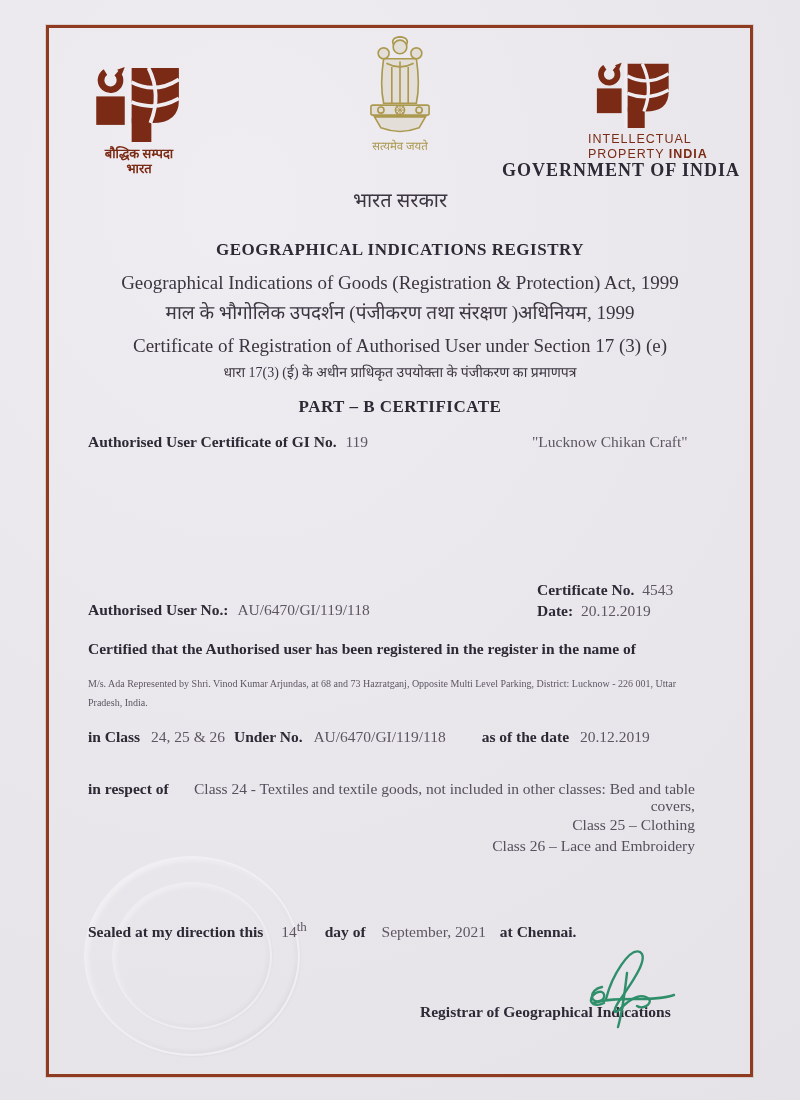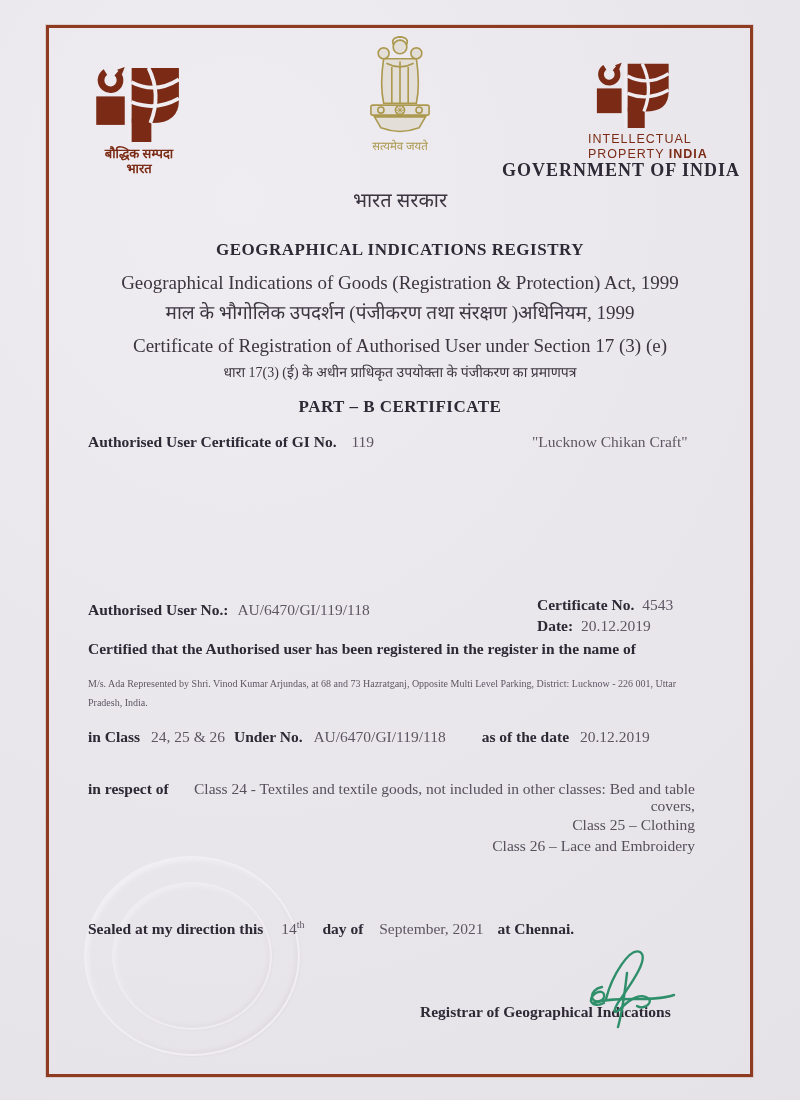--- a/index.html
+++ b/index.html
@@ -13,21 +13,21 @@
   .abs{position:absolute;}
   .center{position:absolute;left:60px;right:60px;text-align:center;}
   .b{font-weight:bold;color:#2d2935;}
   .light{color:#5c5663;}
   .hi{font-family:"Liberation Serif","DejaVu Sans",sans-serif;}
   .maroon{color:#7b2b15;}
   .gold{color:#ac9950;}
   .logo-caption{font-size:13px;font-weight:bold;line-height:15px;text-align:center;}
   .rlogo-caption{font-family:"Liberation Sans",sans-serif;font-size:12.5px;letter-spacing:1px;line-height:15px;}
   .serifline{font-size:19px;}
-  .sup{vertical-align:super;font-size:10px;}
+  .sup{vertical-align:super;font-size:13px;}
   .seal,.seal-inner{position:absolute;border-radius:50%;
     border:2px solid rgba(255,255,255,0.55);
     box-shadow:inset 2px 2px 4px rgba(255,255,255,0.65), inset -2px -2px 4px rgba(150,140,155,0.18), 1px 1px 2px rgba(150,140,155,0.12);}
   .seal{left:84px;top:856px;width:212px;height:196px;opacity:.65;}
   .seal-inner{left:26px;top:24px;width:156px;height:144px;opacity:.8;}
   .respect-list div{font-size:15.5px;line-height:17px;margin-bottom:4px;color:#55505c;text-align:right;}
   .respect-list div:first-child{margin-bottom:2px;}
 </style>
 </head>
 <body>
@@ -109,25 +109,25 @@
   <div class="center serifline" style="top:272px;">Geographical Indications of Goods (Registration &amp; Protection) Act, 1999</div>
   <div class="center hi" style="top:299px;font-size:19px;">माल के भौगोलिक उपदर्शन (पंजीकरण तथा संरक्षण )अधिनियम, 1999</div>
 
   <div class="center serifline" style="top:335px;">Certificate of Registration of Authorised User under Section 17 (3) (e)</div>
   <div class="center hi" style="top:362px;font-size:14px;">धारा 17(3) (ई) के अधीन प्राधिकृत उपयोक्ता के पंजीकरण का प्रमाणपत्र</div>
 
   <div class="center b" style="top:397px;font-size:17px;letter-spacing:0.5px;">PART – B CERTIFICATE</div>
 
   <div class="abs" style="left:88px;top:433px;font-size:15.5px;">
     <span class="b">Authorised User Certificate of GI No.</span>
-    <span class="light" style="margin-left:11px;">119</span>
+    <span class="light" style="margin-left:5px;">119</span>
   </div>
   <div class="abs light" style="left:532px;top:433px;font-size:15.5px;">"Lucknow Chikan Craft"</div>
 
-  <div class="abs" style="left:537px;top:579px;font-size:15.5px;line-height:21px;margin-top:15px;">
+  <div class="abs" style="left:537px;top:579px;font-size:15.5px;line-height:21px;">
     <div>
       <span class="b">Certificate No.</span>
       <span class="light" style="margin-left:4px;">4543</span>
     </div>
     <div>
       <span class="b">Date:</span>
       <span class="light" style="margin-left:4px;">20.12.2019</span>
     </div>
   </div>
 

